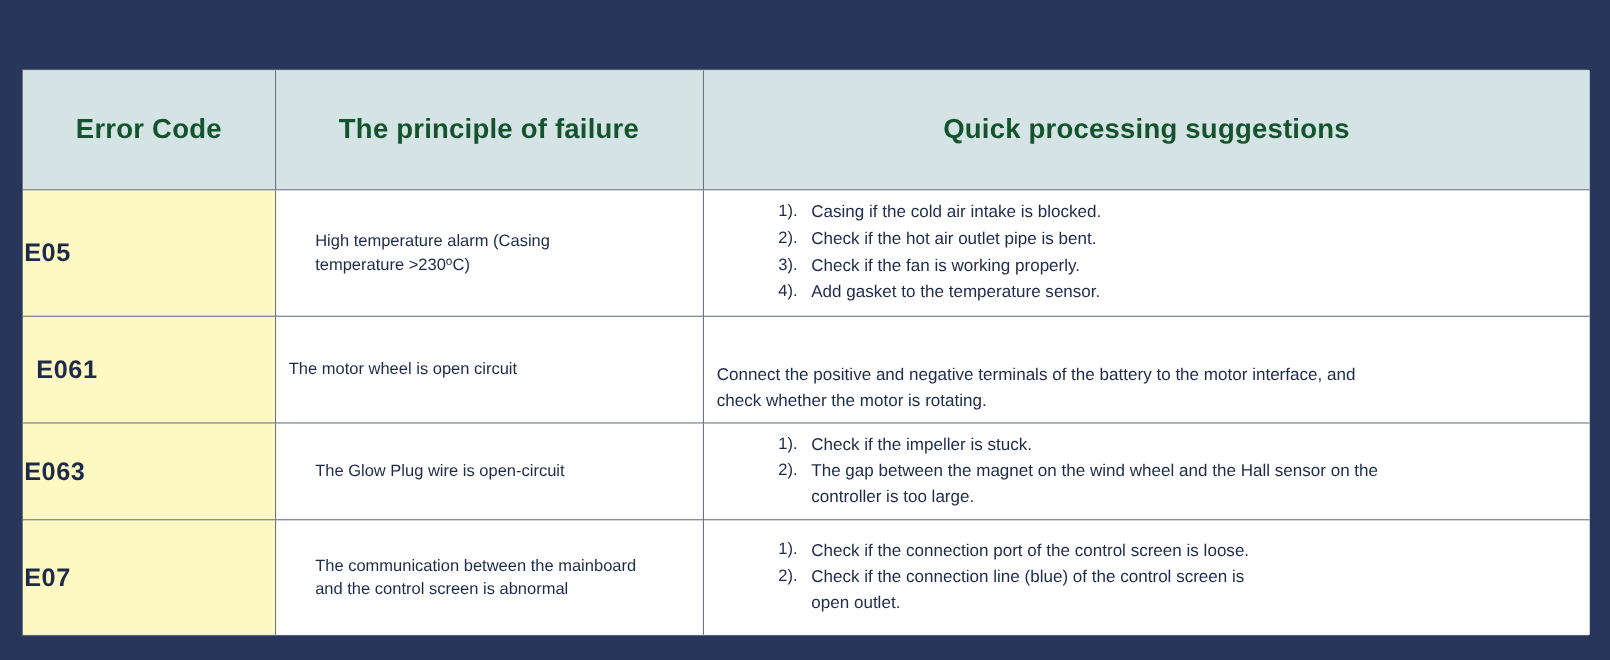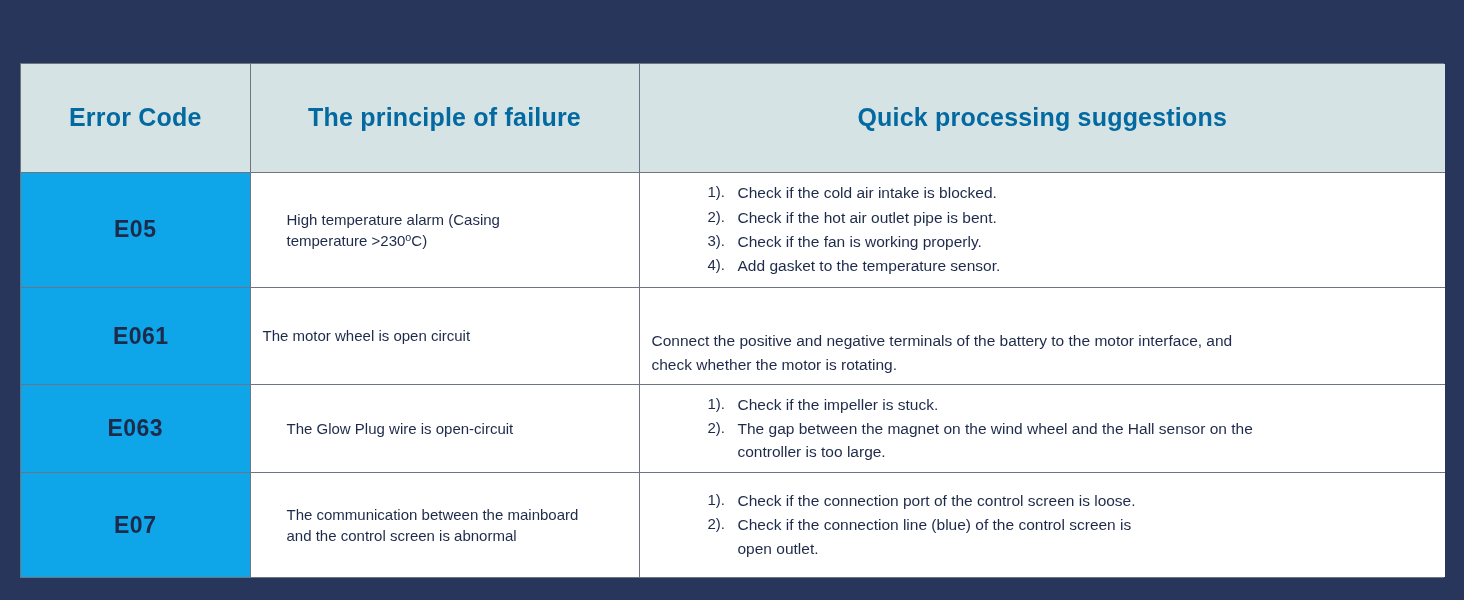--- a/index.html
+++ b/index.html
@@ -36,21 +36,21 @@
     border-collapse: collapse;
     table-layout: fixed;
     background: #ffffff;
   }
   table.err-table col.c-code   { width: 229px; }
   table.err-table col.c-princ  { width: 389px; }
   table.err-table col.c-sugg   { width: 806px; }
 
   thead th {
     background: #d5e3e5;
-    color: #0369a1;
+    color: #14532d;
     font-size: 25px;
     font-weight: bold;
     letter-spacing: 0.2px;
     text-align: center;
     height: 108px;
     padding: 0 10px;
     border-right: 1px solid #6d7482;
     border-bottom: 1px solid #6d7482;
     box-sizing: border-box;
   }
@@ -60,22 +60,21 @@
     border-right: 1px solid #6d7482;
     border-bottom: 1px solid #6d7482;
     color: #1e2a4a;
     box-sizing: border-box;
     vertical-align: middle;
   }
   tbody td:last-child { border-right: none; }
   tbody tr:last-child td { border-bottom: none; }
 
   td.code-cell {
-    background: #0ea5e9;
-    text-align: center;
+    background: #fef9c3;
     font-size: 23px;
     font-weight: bold;
     letter-spacing: 0.5px;
     margin-left: 23px;
   }
   td.princ-cell {
     background: #ffffff;
     font-size: 15px;
     line-height: 1.42;
     padding: 6px 22px 6px 36px;
@@ -143,21 +142,21 @@
         <tr class="r-e05">
           <td class="code-cell">E05</td>
           <td class="princ-cell">
               <div style="max-width: 270px;"><span>High temperature alarm (Casing temperature &gt;230</span><sup class="deg">o</sup><span>C)</span></div>
             </td>
           <td class="sugg-cell">
               <div style="max-width: 480px;">
             <ol class="sugg-list">
               <li>
                 <span class="marker">1).</span>
-                <span class="li-text">Check if the cold air intake is blocked.</span>
+                <span class="li-text">Casing if the cold air intake is blocked.</span>
               </li>
               <li>
                 <span class="marker">2).</span>
                 <span class="li-text">Check if the hot air outlet pipe is bent.</span>
               </li>
               <li>
                 <span class="marker">3).</span>
                 <span class="li-text">Check if the fan is working properly.</span>
               </li>
               <li>

